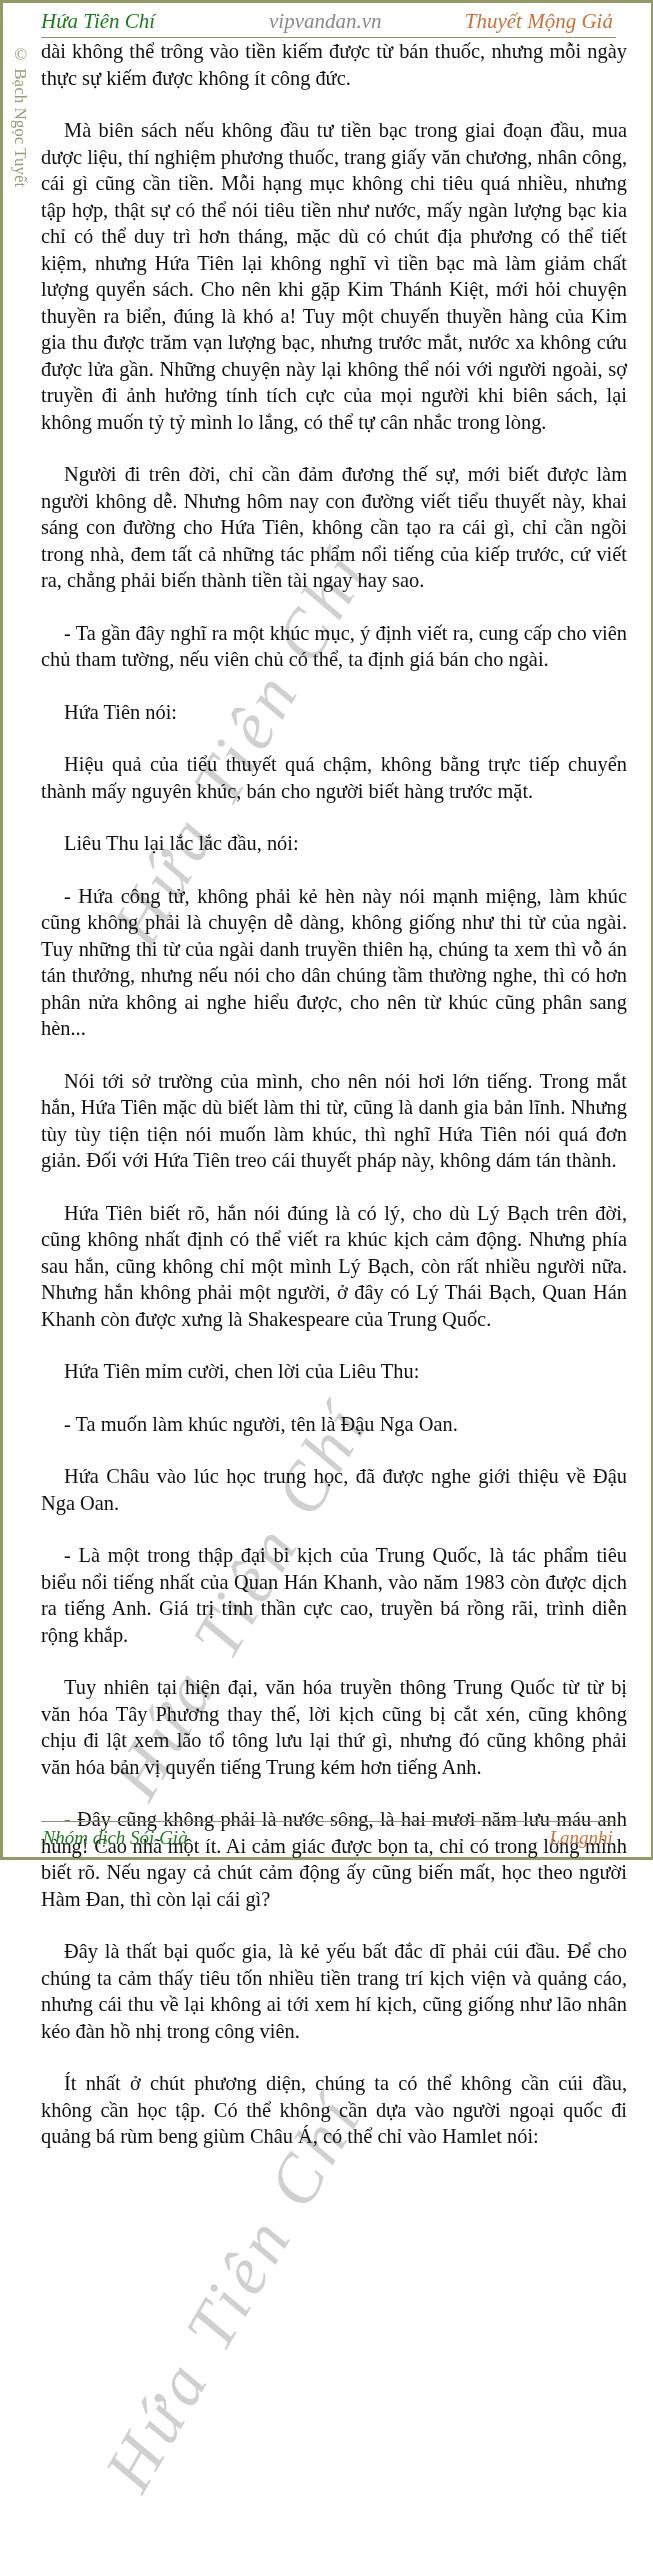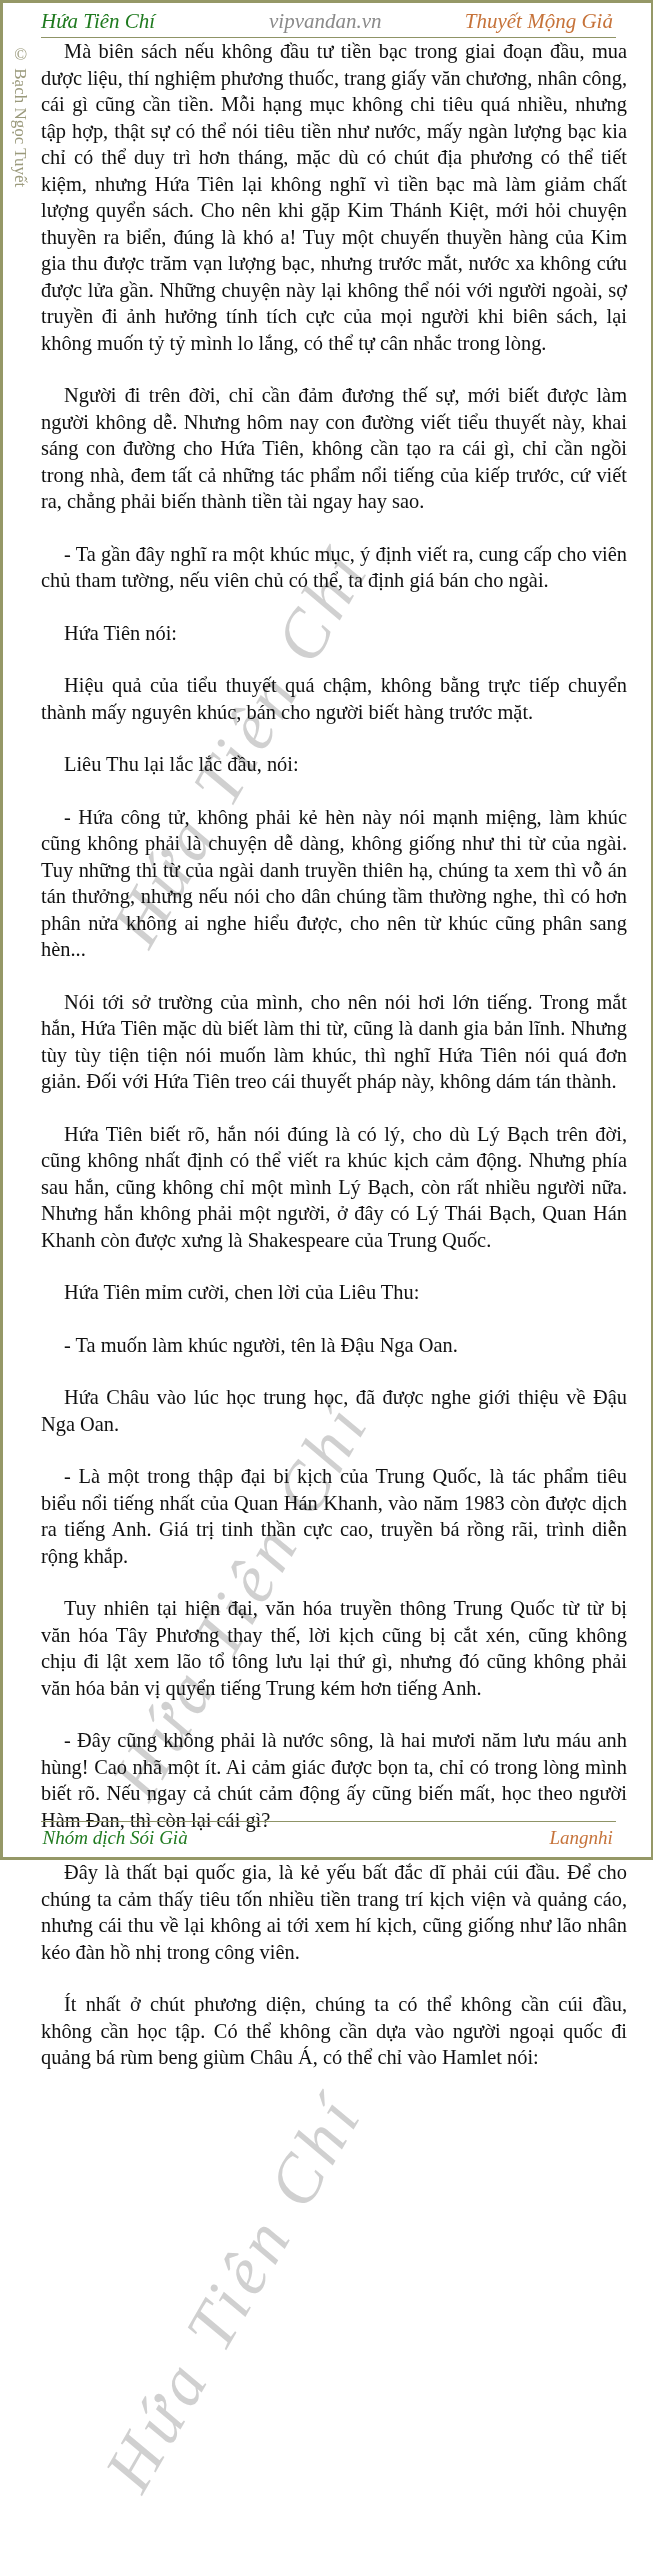--- a/index.html
+++ b/index.html
@@ -59,20 +59,21 @@
     <span class="hdr-right">Thuyết Mộng Giả</span>
   </div>
 
   <div class="side-credit">© Bạch Ngọc Tuyết</div>
 
   <div class="watermark" style="left:161px; top:877px;">Hứa Tiên Chí</div>
   <div class="watermark" style="left:161px; top:1730px;">Hứa Tiên Chí</div>
   <div class="watermark" style="left:154px; top:2422px;">Hứa Tiên Chí</div>
 
   <div class="content">
+    <p class="first">dài không thể trông vào tiền kiếm được từ bán thuốc, nhưng mỗi ngày thực sự kiếm được không ít công đức.</p>
     <p>Mà biên sách nếu không đầu tư tiền bạc trong giai đoạn đầu, mua dược liệu, thí nghiệm phương thuốc, trang giấy văn chương, nhân công, cái gì cũng cần tiền. Mỗi hạng mục không chi tiêu quá nhiều, nhưng tập hợp, thật sự có thể nói tiêu tiền như nước, mấy ngàn lượng bạc kia chỉ có thể duy trì hơn tháng, mặc dù có chút địa phương có thể tiết kiệm, nhưng Hứa Tiên lại không nghĩ vì tiền bạc mà làm giảm chất lượng quyển sách. Cho nên khi gặp Kim Thánh Kiệt, mới hỏi chuyện thuyền ra biển, đúng là khó a! Tuy một chuyến thuyền hàng của Kim gia thu được trăm vạn lượng bạc, nhưng trước mắt, nước xa không cứu được lửa gần. Những chuyện này lại không thể nói với người ngoài, sợ truyền đi ảnh hưởng tính tích cực của mọi người khi biên sách, lại không muốn tỷ tỷ mình lo lắng, có thể tự cân nhắc trong lòng.</p>
     <p>Người đi trên đời, chỉ cần đảm đương thế sự, mới biết được làm người không dễ. Nhưng hôm nay con đường viết tiểu thuyết này, khai sáng con đường cho Hứa Tiên, không cần tạo ra cái gì, chỉ cần ngồi trong nhà, đem tất cả những tác phẩm nổi tiếng của kiếp trước, cứ viết ra, chẳng phải biến thành tiền tài ngay hay sao.</p>
     <p>- Ta gần đây nghĩ ra một khúc mục, ý định viết ra, cung cấp cho viên chủ tham tường, nếu viên chủ có thể, ta định giá bán cho ngài.</p>
     <p>Hứa Tiên nói:</p>
     <p>Hiệu quả của tiểu thuyết quá chậm, không bằng trực tiếp chuyển thành mấy nguyên khúc, bán cho người biết hàng trước mặt.</p>
     <p>Liêu Thu lại lắc lắc đầu, nói:</p>
     <p>- Hứa công tử, không phải kẻ hèn này nói mạnh miệng, làm khúc cũng không phải là chuyện dễ dàng, không giống như thi từ của ngài. Tuy những thi từ của ngài danh truyền thiên hạ, chúng ta xem thì vỗ án tán thưởng, nhưng nếu nói cho dân chúng tầm thường nghe, thì có hơn phân nửa không ai nghe hiểu được, cho nên từ khúc cũng phân sang hèn...</p>
     <p>Nói tới sở trường của mình, cho nên nói hơi lớn tiếng. Trong mắt hắn, Hứa Tiên mặc dù biết làm thi từ, cũng là danh gia bản lĩnh. Nhưng tùy tùy tiện tiện nói muốn làm khúc, thì nghĩ Hứa Tiên nói quá đơn giản. Đối với Hứa Tiên treo cái thuyết pháp này, không dám tán thành.</p>
     <p>Hứa Tiên biết rõ, hắn nói đúng là có lý, cho dù Lý Bạch trên đời, cũng không nhất định có thể viết ra khúc kịch cảm động. Nhưng phía sau hắn, cũng không chỉ một mình Lý Bạch, còn rất nhiều người nữa. Nhưng hắn không phải một người, ở đây có Lý Thái Bạch, Quan Hán Khanh còn được xưng là Shakespeare của Trung Quốc.</p>
     <p>Hứa Tiên mỉm cười, chen lời của Liêu Thu:</p>

